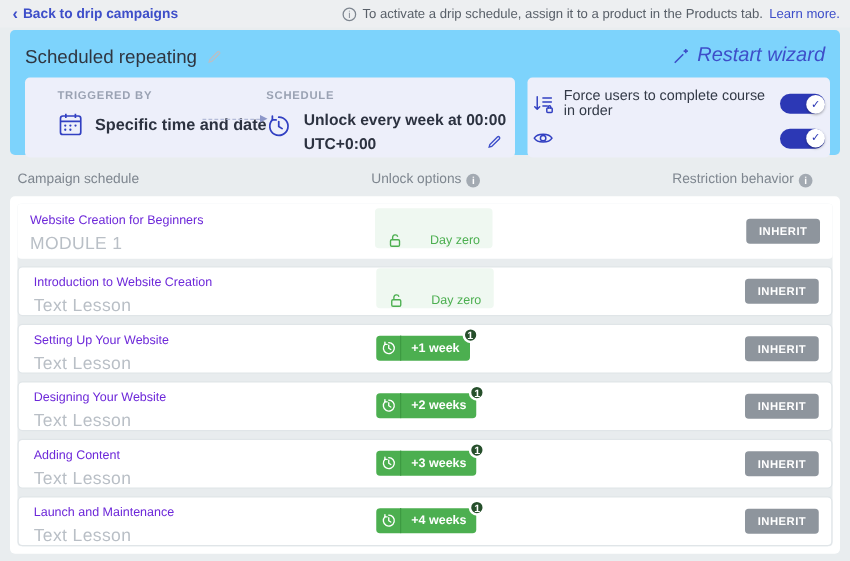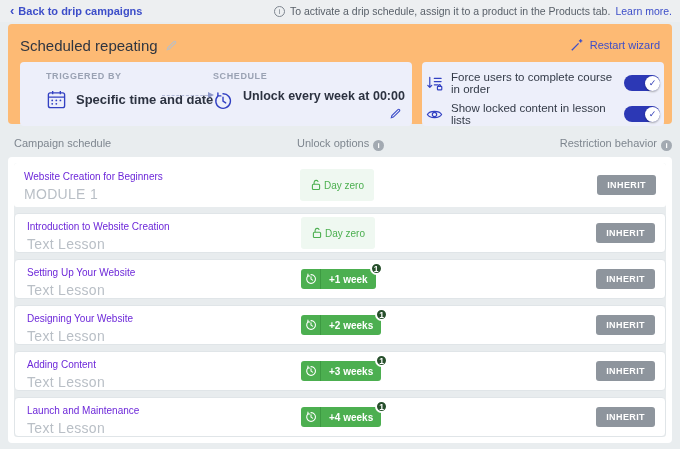--- a/index.html
+++ b/index.html
@@ -16,25 +16,25 @@
   .topbar { height:22px; display:flex; align-items:center; justify-content:space-between;
             padding:0 8px 0 10px; background:#edeff1; font-size:11px; }
   .back-link { display:flex; align-items:center; gap:4px; color:#3d4ec9; font-weight:bold; cursor:pointer; }
   .back-chev { font-size:13px; line-height:1; margin-top:-1px; }
   .notice { display:flex; align-items:center; gap:5px; color:#596069; font-size:10.5px; }
   .info-circ { width:11px; height:11px; border:1px solid #7d858f; border-radius:50%;
                font-size:8px; line-height:9px; text-align:center; color:#7d858f; flex:0 0 auto; }
   .notice a { color:#3d4ec9; cursor:pointer; }
 
   
-  .header-card { margin:2px 8px 0; background:#fdba74; border-radius:4px; height:100px;
+  .header-card { margin:2px 8px 0; background:#7dd3fc; border-radius:4px; height:100px;
                  padding:8px 8px 0 12px; }
   .card-head { display:flex; align-items:center; justify-content:space-between; height:26px; padding-right:4px; }
   .page-title { display:flex; align-items:center; gap:7px; font-size:15px; color:#2f3540; }
-  .restart { display:flex; align-items:center; gap:6px; color:#3d4ec9; font-size:11px; cursor:pointer; }
+  .restart { display:flex; align-items:center; gap:6px; color:#3d4ec9; font-size:16px; cursor:pointer;font-style:italic; }
   .panels { display:flex; gap:10px; margin-top:4px; }
   .panel { background:#edeffa; border-radius:4px; height:64px; position:relative; }
   .trigger-panel { width:392px; padding:9px 26px; }
   .sec-label { font-size:9px; font-weight:bold; letter-spacing:.6px; color:#9aa2b3; }
   .trig-body { display:flex; align-items:center; gap:9px; margin-top:8px; }
   .trig-value { font-size:13px; font-weight:bold; color:#2c3240; }
   .dash-arrow { position:absolute; left:142px; top:33px; width:46px; border-top:1px dashed #b4bbd8; }
   .dash-arrow::after { content:""; position:absolute; right:-6px; top:-4px;
                        border-left:6px solid #8d97c9; border-top:3.5px solid transparent; border-bottom:3.5px solid transparent; }
   .sched-sec { position:absolute; left:193px; top:9px; }
@@ -47,35 +47,35 @@
             position:relative; cursor:pointer; flex:0 0 auto; }
   .knob { position:absolute; right:0; top:.5px; width:15px; height:15px; background:#fff; border-radius:50%;
           box-shadow:0 1px 2px rgba(0,0,0,.3); font-size:9px; font-weight:bold; color:#2c38b5;
           display:flex; align-items:center; justify-content:center; }
 
   
   .headers { position:relative; height:33px; margin:0 8px; font-size:11px; color:#7e868f; }
   .headers span.hlabel { position:absolute; top:13px; }
   .h-schedule { left:6px; }
   .h-unlock { left:289px; }
-  .h-restrict { right:0; }
+  .h-restrict { right:22px; }
   .info-dot { display:inline-block; width:11px; height:11px; border-radius:50%; background:#a3aab2;
               color:#fff; font-size:8px; line-height:11px; text-align:center; font-weight:bold;
               margin-left:4px; vertical-align:-1px; }
 
   
   .outer-card { margin:0 8px; background:#fff; border-radius:4px; padding:6px; }
   .list-body { display:flex; flex-direction:column; gap:6px; background:#e8ecee; border-radius:3px; }
   .row { position:relative; background:#fff; padding:7px 0 0 10px; }
   .module-row { height:44px; padding-top:8px; border-radius:3px; }
   .lesson { height:40px; border:1px solid #e0e5e8; border-radius:4px; padding-left:12px; }
   .row-title { font-size:10px; color:#6d28d9; }
   .row-sub { font-size:14px; color:#b9bfc6; letter-spacing:.3px; margin-top:4px; }
   .unlock-cell { position:absolute; left:286px; top:50%; transform:translateY(-50%); }
-  .dayzero-badge { display:inline-flex; align-items:center; gap:2px; height:32px; padding:0 10px;
+  .dayzero-badge { display:inline-flex; align-items:flex-end; gap:22px; height:32px; padding:0 10px;
                    background:#eff8f1; border-radius:3px; color:#4caf50; font-size:10px; }
   .delay-badge { position:relative; display:inline-flex; align-items:stretch; height:20px;
                  background:#4caf50; border-radius:3px; color:#fff; cursor:pointer; }
   .delay-icon { display:flex; align-items:center; justify-content:center; width:20px;
                 border-right:1px solid #3d9a42; }
   .delay-label { display:flex; align-items:center; padding:0 8px; font-size:10px; font-weight:bold; white-space:nowrap; }
   .count-badge { position:absolute; top:-7px; right:-7px; width:13px; height:13px; background:#264f2b;
                  border:2px solid #fff; border-radius:50%; color:#fff; font-size:8.5px; font-weight:bold;
                  display:flex; align-items:center; justify-content:center; }
   .inherit-btn { position:absolute; right:10px; top:50%; transform:translateY(-50%);
@@ -142,20 +142,21 @@
         <div class="sched-body">
           <span style="margin-top:4px;">
             <svg width="20" height="20" viewBox="0 0 20 20" fill="none" stroke="#3240c2" stroke-width="1.4" stroke-linecap="round" stroke-linejoin="round">
               <path d="M4.9 4.9 A7.3 7.3 0 1 0 10 2.7"></path>
               <path d="M4.9 1.9 v3 h3"></path>
               <path d="M10 6.2 v4 l2.7 1.7"></path>
             </svg>
           </span>
           <div class="sched-lines">
             <div>Unlock every week at 00:00</div>
+            <div>UTC+0:00</div>
           </div>
         </div>
       </div>
       <span class="panel-pencil">
         <svg width="13" height="13" viewBox="0 0 14 14" fill="none" stroke="#3d4ec9" stroke-width="1.2">
           <path d="M2.5 11.5 L3.1 9.3 L9.6 2.8 a1.15 1.15 0 0 1 1.65 1.65 L4.7 10.9 L2.5 11.5 Z"></path>
         </svg>
       </span>
     </div>
 
@@ -174,21 +175,20 @@
             <span class="knob">✓</span>
           </span>
       </div>
       <div class="toggle-row">
         <span>
           <svg width="17" height="17" viewBox="0 0 18 18" fill="none" stroke="#3240c2" stroke-width="1.25">
             <path d="M1.5 9 C4 4.6 14 4.6 16.5 9 C14 13.4 4 13.4 1.5 9 Z"></path>
             <circle cx="9" cy="9" r="2.3"></circle>
           </svg>
         </span>
-        <span>Show locked content in lesson lists</span>
         <span class="toggle">
             <span class="knob">✓</span>
           </span>
       </div>
     </div>
   </div>
 </div>
 
 <div class="headers">
   <span class="hlabel h-schedule">Campaign schedule</span>

